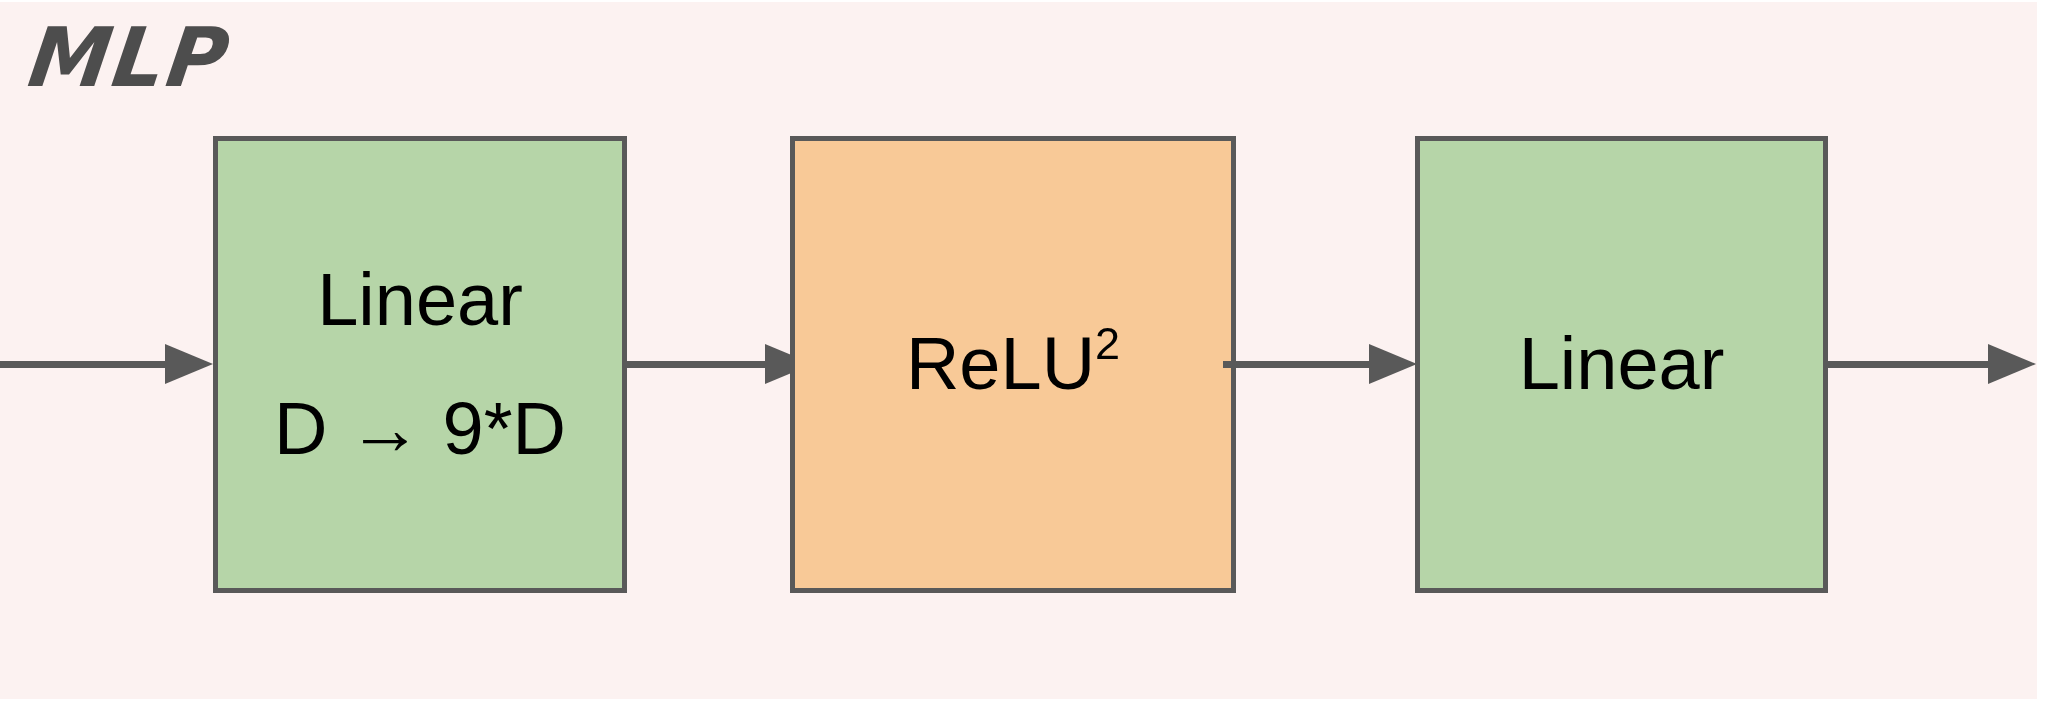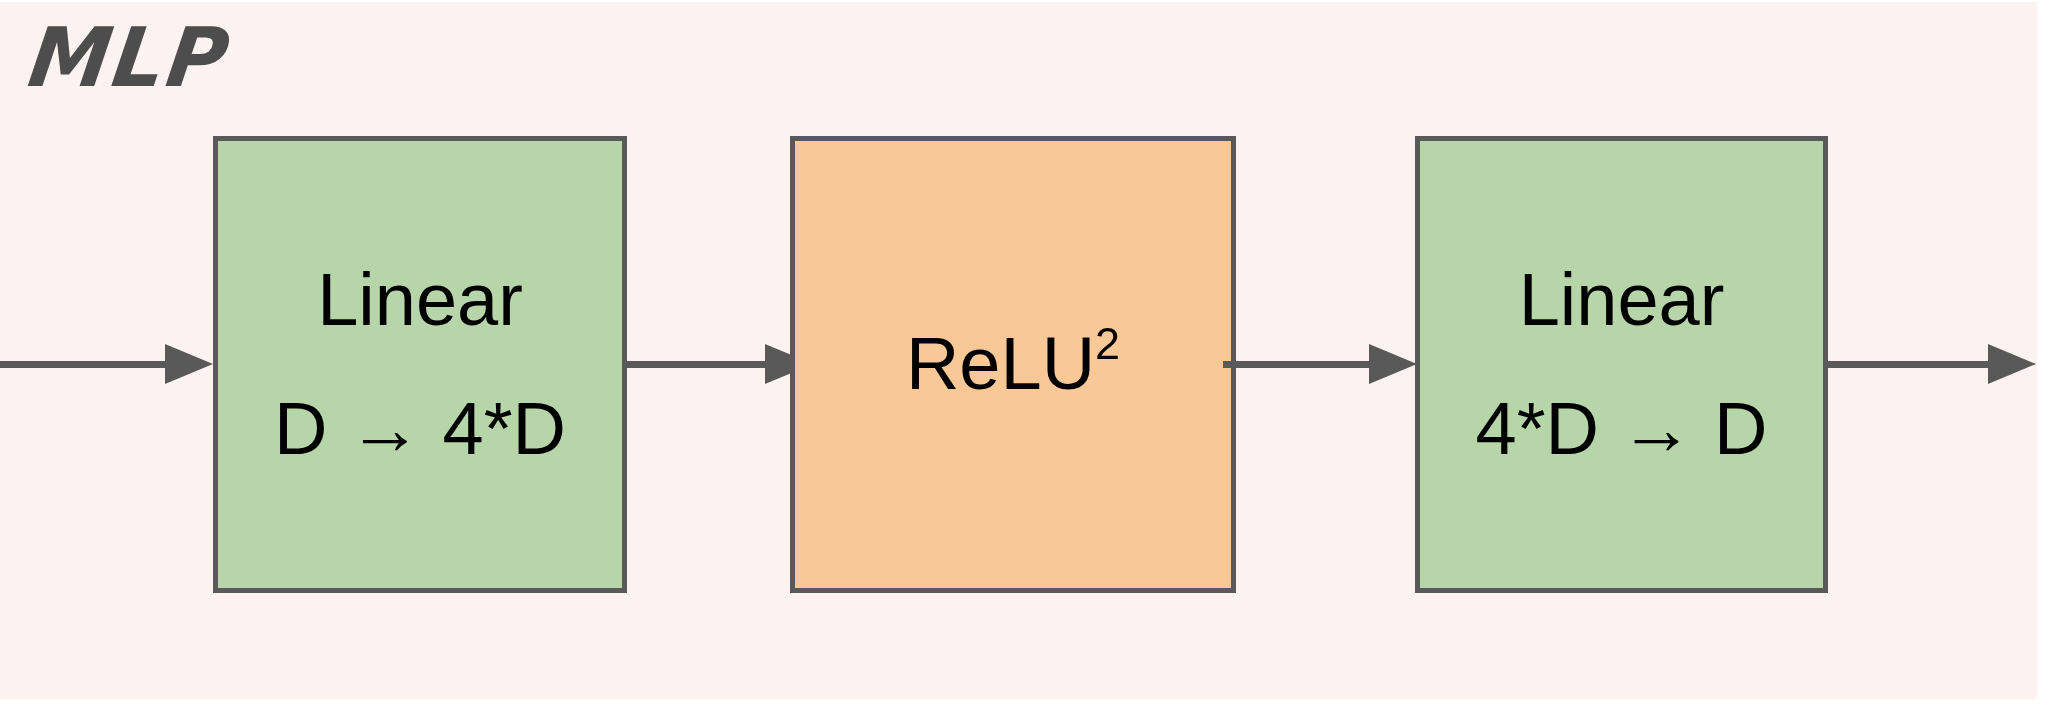--- a/index.html
+++ b/index.html
@@ -97,42 +97,41 @@
 
     <div class="diagram-title" style="color: rgb(77, 77, 77);">MLP</div>
 
     <div class="arrow arrow-1">
       <div class="shaft"></div>
       <div class="head"></div>
     </div>
 
     <div class="block block-1" style="background: rgb(182, 213, 168);">
       <div class="block-label">Linear</div>
-      <div class="block-sublabel">D → 4*D</div>
+      <div class="block-sublabel">D → 9*D</div>
     </div>
 
     <div class="arrow arrow-2">
       <div class="shaft"></div>
       <div class="head"></div>
     </div>
 
     <div class="block block-2" style="background: rgb(248, 201, 151);">
       <div class="block-label">
         <span>ReLU</span><span class="sup">2</span>
       </div>
     </div>
 
     <div class="arrow arrow-3">
       <div class="shaft"></div>
       <div class="head"></div>
     </div>
 
     <div class="block block-3" style="background: rgb(182, 213, 168);">
       <div class="block-label">Linear</div>
-      <div class="block-sublabel">4*D → D</div>
     </div>
 
     <div class="arrow arrow-4">
       <div class="shaft"></div>
       <div class="head"></div>
     </div>
 
   </div>
 </div>
 

